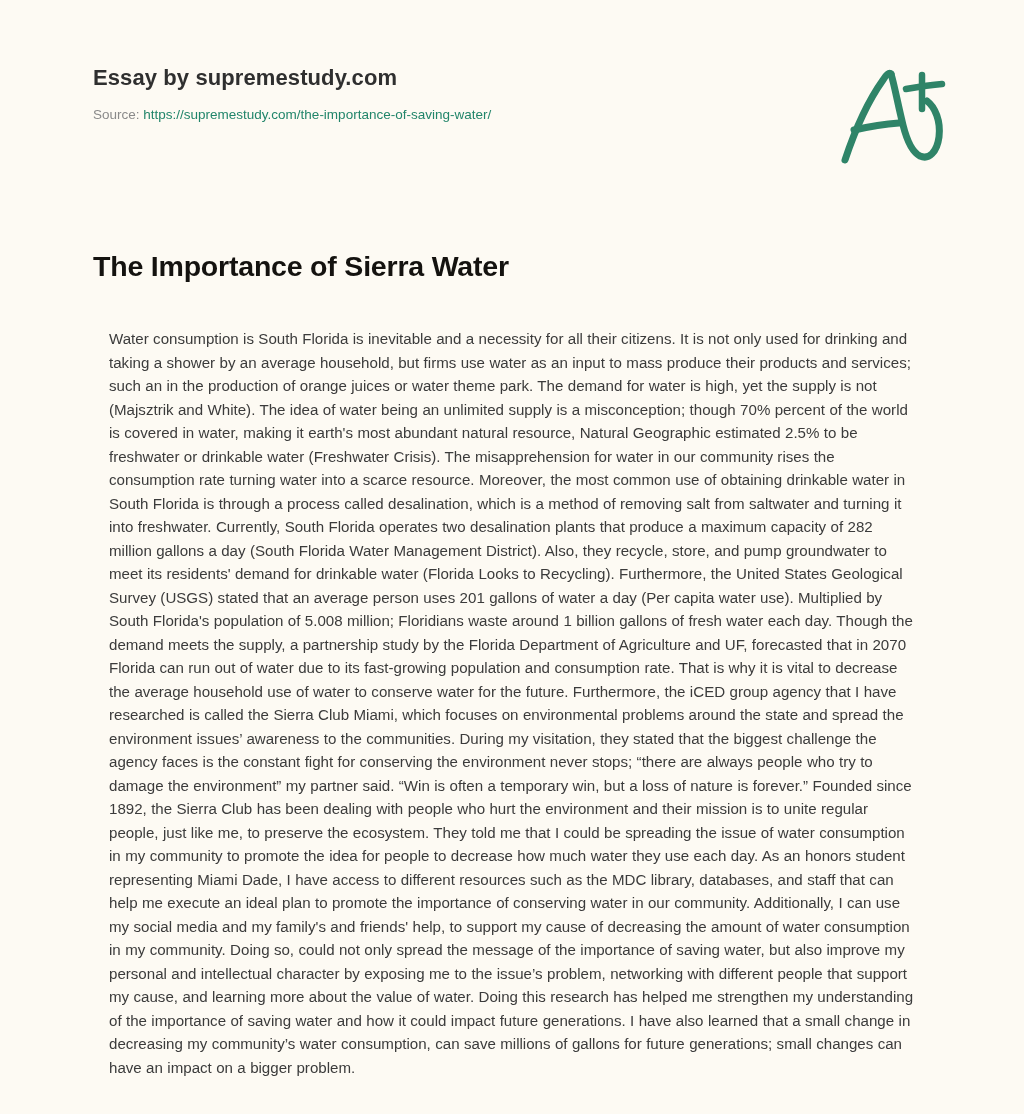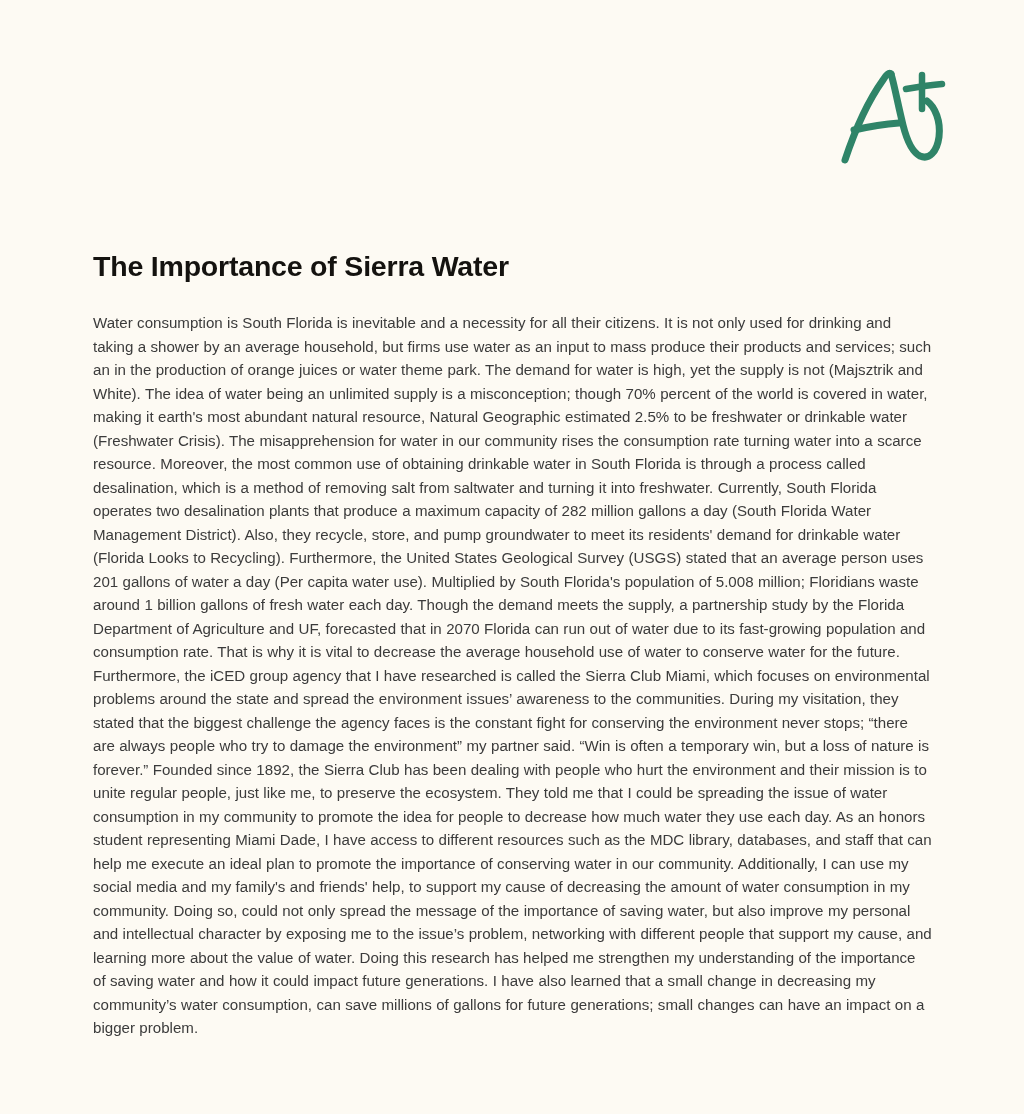--- a/index.html
+++ b/index.html
@@ -98,30 +98,38 @@
     top: 311px;
     width: 839px;
     font-size: 15.1px;
     line-height: 23.5px;
     color: #3b3b3b;
     text-align: left;
     word-spacing: 0.2px;
   }
 
   .essay-body p {
-    margin: 0;
+    margin: 16px;
   }
 </style>
 </head>
 <body>
 
 <div class="page">
 
   <div class="header">
 
+    <div class="brand-block">
+      <div class="brand-title">Essay by supremestudy.com</div>
+
+      <div class="source-line">
+        <span class="source-label">Source:</span>
+        <a class="source-url" href="#">https://supremestudy.com/the-importance-of-saving-water/</a>
+      </div>
+    </div>
 
     <div class="logo">
       <svg viewBox="0 0 118 112" xmlns="http://www.w3.org/2000/svg">
         <g fill="none" stroke="#2f8468" stroke-linecap="round" stroke-linejoin="round">
 
           <path d="M13 103 C 22 76, 36 44, 51 23 C 54 18, 57 15, 59 17" stroke-width="7"></path>
 
           <path d="M59 17 C 62 26, 66 48, 71 68 C 75 84, 80 95, 88 99
                    C 97 103, 105 95, 107 80 C 109 64, 103 50, 95 44" stroke-width="7"></path>
 

